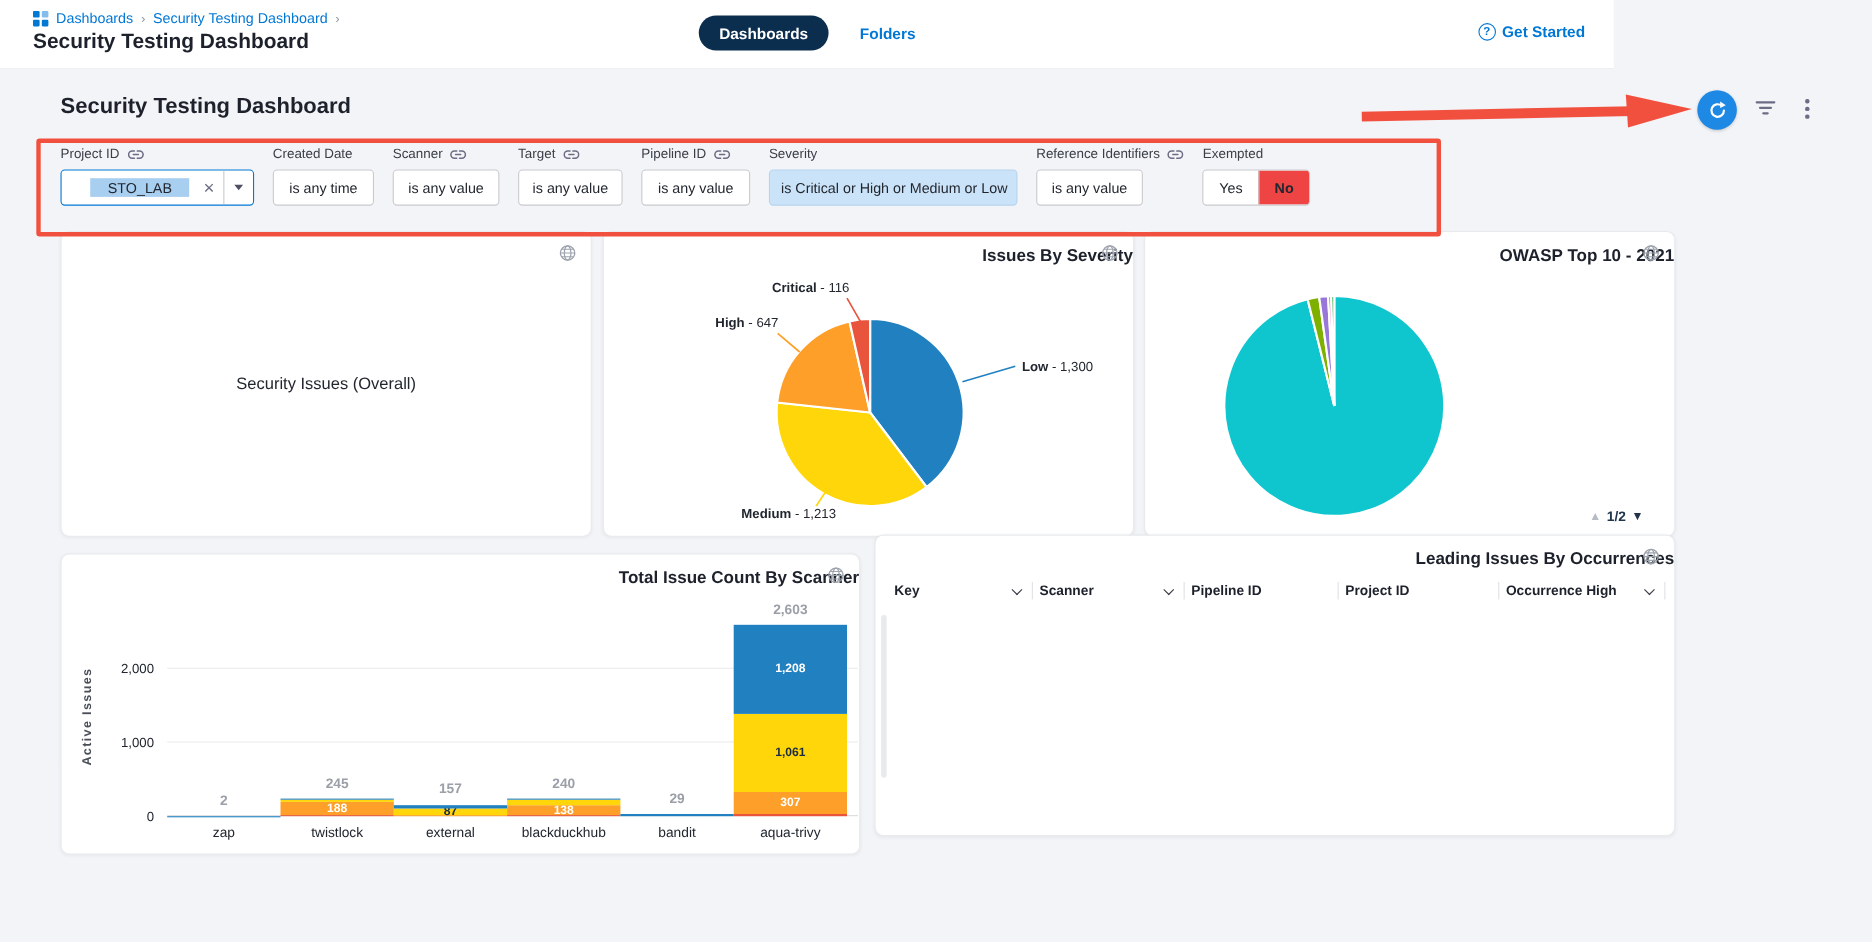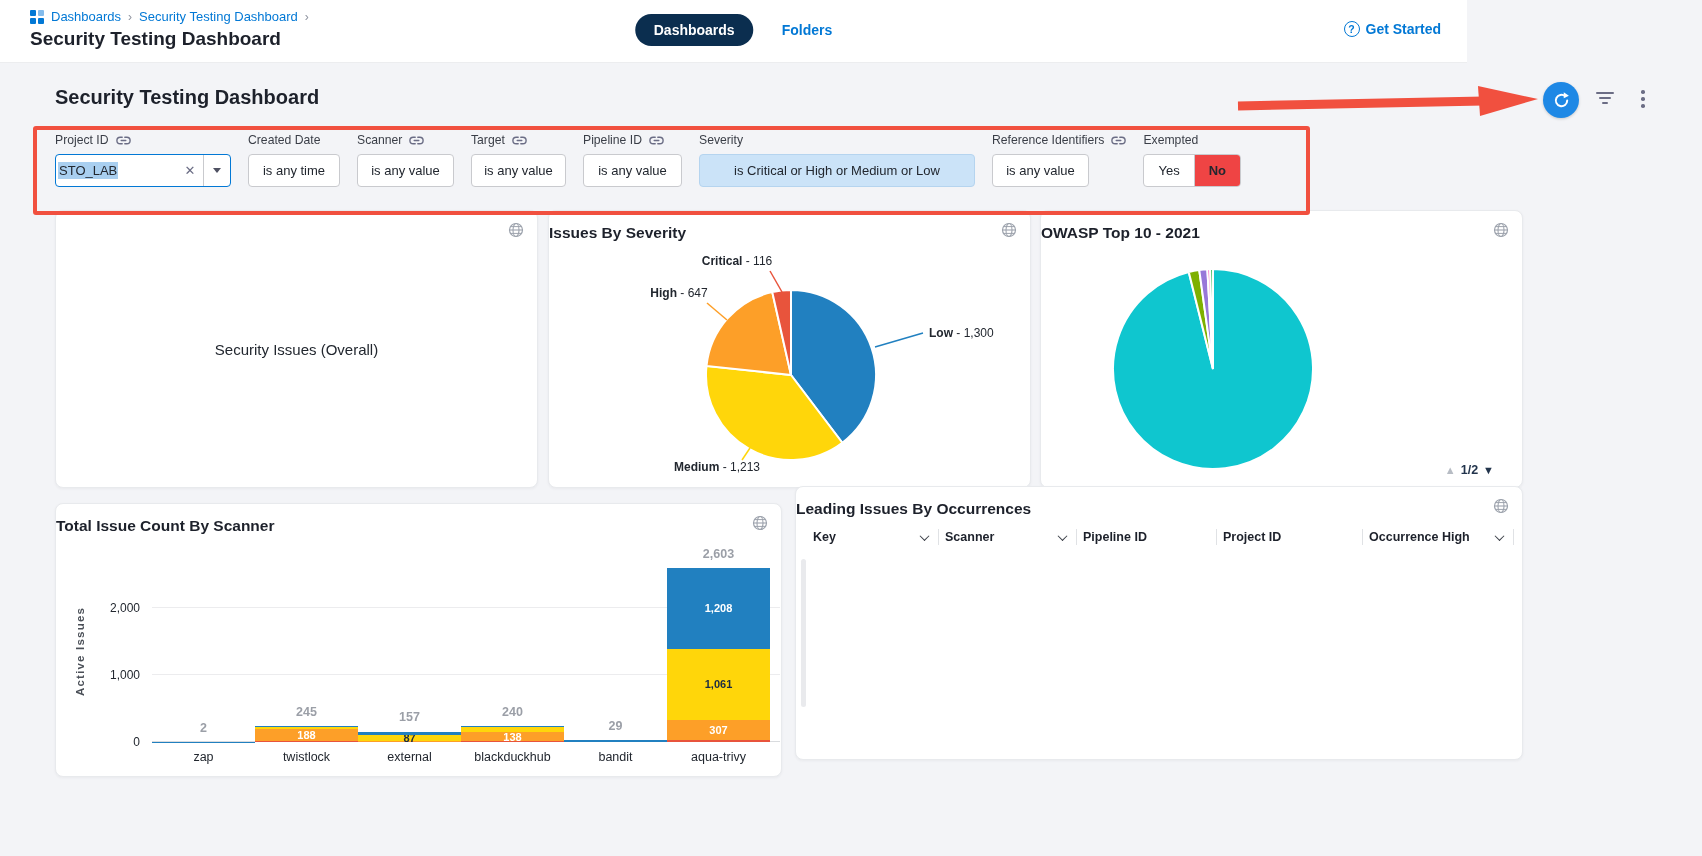--- a/index.html
+++ b/index.html
@@ -35,37 +35,37 @@
   .kebab { position:absolute; left:1641px; top:90px; cursor:pointer; }
   .kebab i { display:block; width:3.5px; height:3.5px; border-radius:50%; background:#6B6D85; margin:0 auto 3.5px; }
 
   
   .filters { position:absolute; left:55px; top:133px; display:flex; gap:17px; align-items:flex-start; z-index:3; }
   .fgroup { display:flex; flex-direction:column; }
   .flabel { display:flex; align-items:center; gap:7px; font-size:12.2px; color:#3A3E47; margin-bottom:7px; white-space:nowrap; }
   .fvalue { height:33px; line-height:31px; border:1px solid #C9CACE; border-radius:4px; background:#fff; font-size:13px; color:#22272F; text-align:center; padding:0 10px; white-space:nowrap; cursor:pointer; }
   .fvalue.hl { background:#CBE3F8; border-color:#B5D4EF; }
   .proj-input { width:176px; height:33px; border:1.7px solid #0278D5; border-radius:4px; background:#fff; display:flex; align-items:center; overflow:hidden; cursor:text; }
-  .proj-text { margin-left:2px; font-size:13px; background:#A9CFF0; padding:1px 1px; }
+  .proj-text { margin-left:26px; font-size:13px; background:#A9CFF0; padding:1px 16px; }
   .proj-x { margin-left:auto; width:26px; text-align:center; color:#6B6D85; font-size:13px; cursor:pointer; }
   .proj-div { width:1px; align-self:stretch; background:#C9CACE; }
   .proj-caret { width:26px; display:flex; align-items:center; justify-content:center; cursor:pointer; }
   .tri-down { width:0; height:0; border-left:4.5px solid transparent; border-right:4.5px solid transparent; border-top:5.5px solid #4F5162; }
   .toggle { display:flex; height:33px; border:1px solid #C9CACE; border-radius:4px; overflow:hidden; background:#fff; }
   .toggle .opt { padding:0 14px; line-height:31px; font-size:13px; cursor:pointer; }
   .toggle .opt.sel { background:#ef4444; font-weight:700; }
   .toggle .opt + .opt { border-left:1px solid #C9CACE; }
 
   
   .anno-box { position:absolute; left:33px; top:126px; width:1277px; height:89px; border:4px solid #F1503F; border-radius:3px; pointer-events:none; z-index:6; }
   .anno-arrow { position:absolute; left:1232px; top:83px; pointer-events:none; z-index:7; }
 
   
   .card { position:absolute; background:#fff; border:1px solid #E8EAED; border-radius:8px; box-shadow:0 1px 3px rgba(40,41,61,.05); }
-  .card-title { position:absolute; top:13px; left:0; right:0; text-align:left; font-size:15.5px; font-weight:700; color:#1D212B; }
+  .card-title { position:absolute; top:13px; left:0; right:0; text-align:right; font-size:15.5px; font-weight:700; color:#1D212B; }
   .globe { position:absolute; top:11px; right:13px; }
   #card-overall   { left:55px;  top:210px; width:483px; height:278px; }
   #card-severity  { left:548px; top:210px; width:483px; height:278px; }
   #card-owasp     { left:1040px;top:210px; width:483px; height:278px; }
   #card-scanner   { left:55px;  top:503px; width:727px; height:274px; }
   #card-leading   { left:795px; top:486px; width:728px; height:274px; }
 
   .big-num-wrap { position:absolute; top:0; left:0; right:0; bottom:0; display:flex; flex-direction:column; align-items:center; justify-content:center; gap:16px; }
   .big-num { font-size:46px; font-weight:700; color:#22344C; letter-spacing:.5px; }
   .big-num-label { font-size:15px; color:#22272F; }
@@ -204,21 +204,21 @@
             <line x1="5.2" y1="4.5" x2="9.8" y2="4.5" stroke="#6B6D85" stroke-width="1.4" stroke-linecap="round"></line>
           </svg></span>
     </div>
     <div class="fvalue" style="width:99px">is any value</div>
   </div>
 
   <div class="fgroup">
     <div class="flabel">
         <span>Severity</span>
       </div>
-    <div class="fvalue hl" style="width:276px">is Critical or High or Medium or Low</div>
+    <div class="fvalue hl" style="width:226px">is Critical or High or Medium or Low</div>
   </div>
 
   <div class="fgroup">
     <div class="flabel">
       <span>Reference Identifiers</span>
       <span class="link-ic"><svg width="15" height="9" viewBox="0 0 15 9">
             <path d="M6.2 1.2 H4.2 a3.3 3.3 0 0 0 0 6.6 H6.2" fill="none" stroke="#6B6D85" stroke-width="1.4" stroke-linecap="round"></path>
             <path d="M8.8 1.2 H10.8 a3.3 3.3 0 0 1 0 6.6 H8.8" fill="none" stroke="#6B6D85" stroke-width="1.4" stroke-linecap="round"></path>
             <line x1="5.2" y1="4.5" x2="9.8" y2="4.5" stroke="#6B6D85" stroke-width="1.4" stroke-linecap="round"></line>
           </svg></span>

